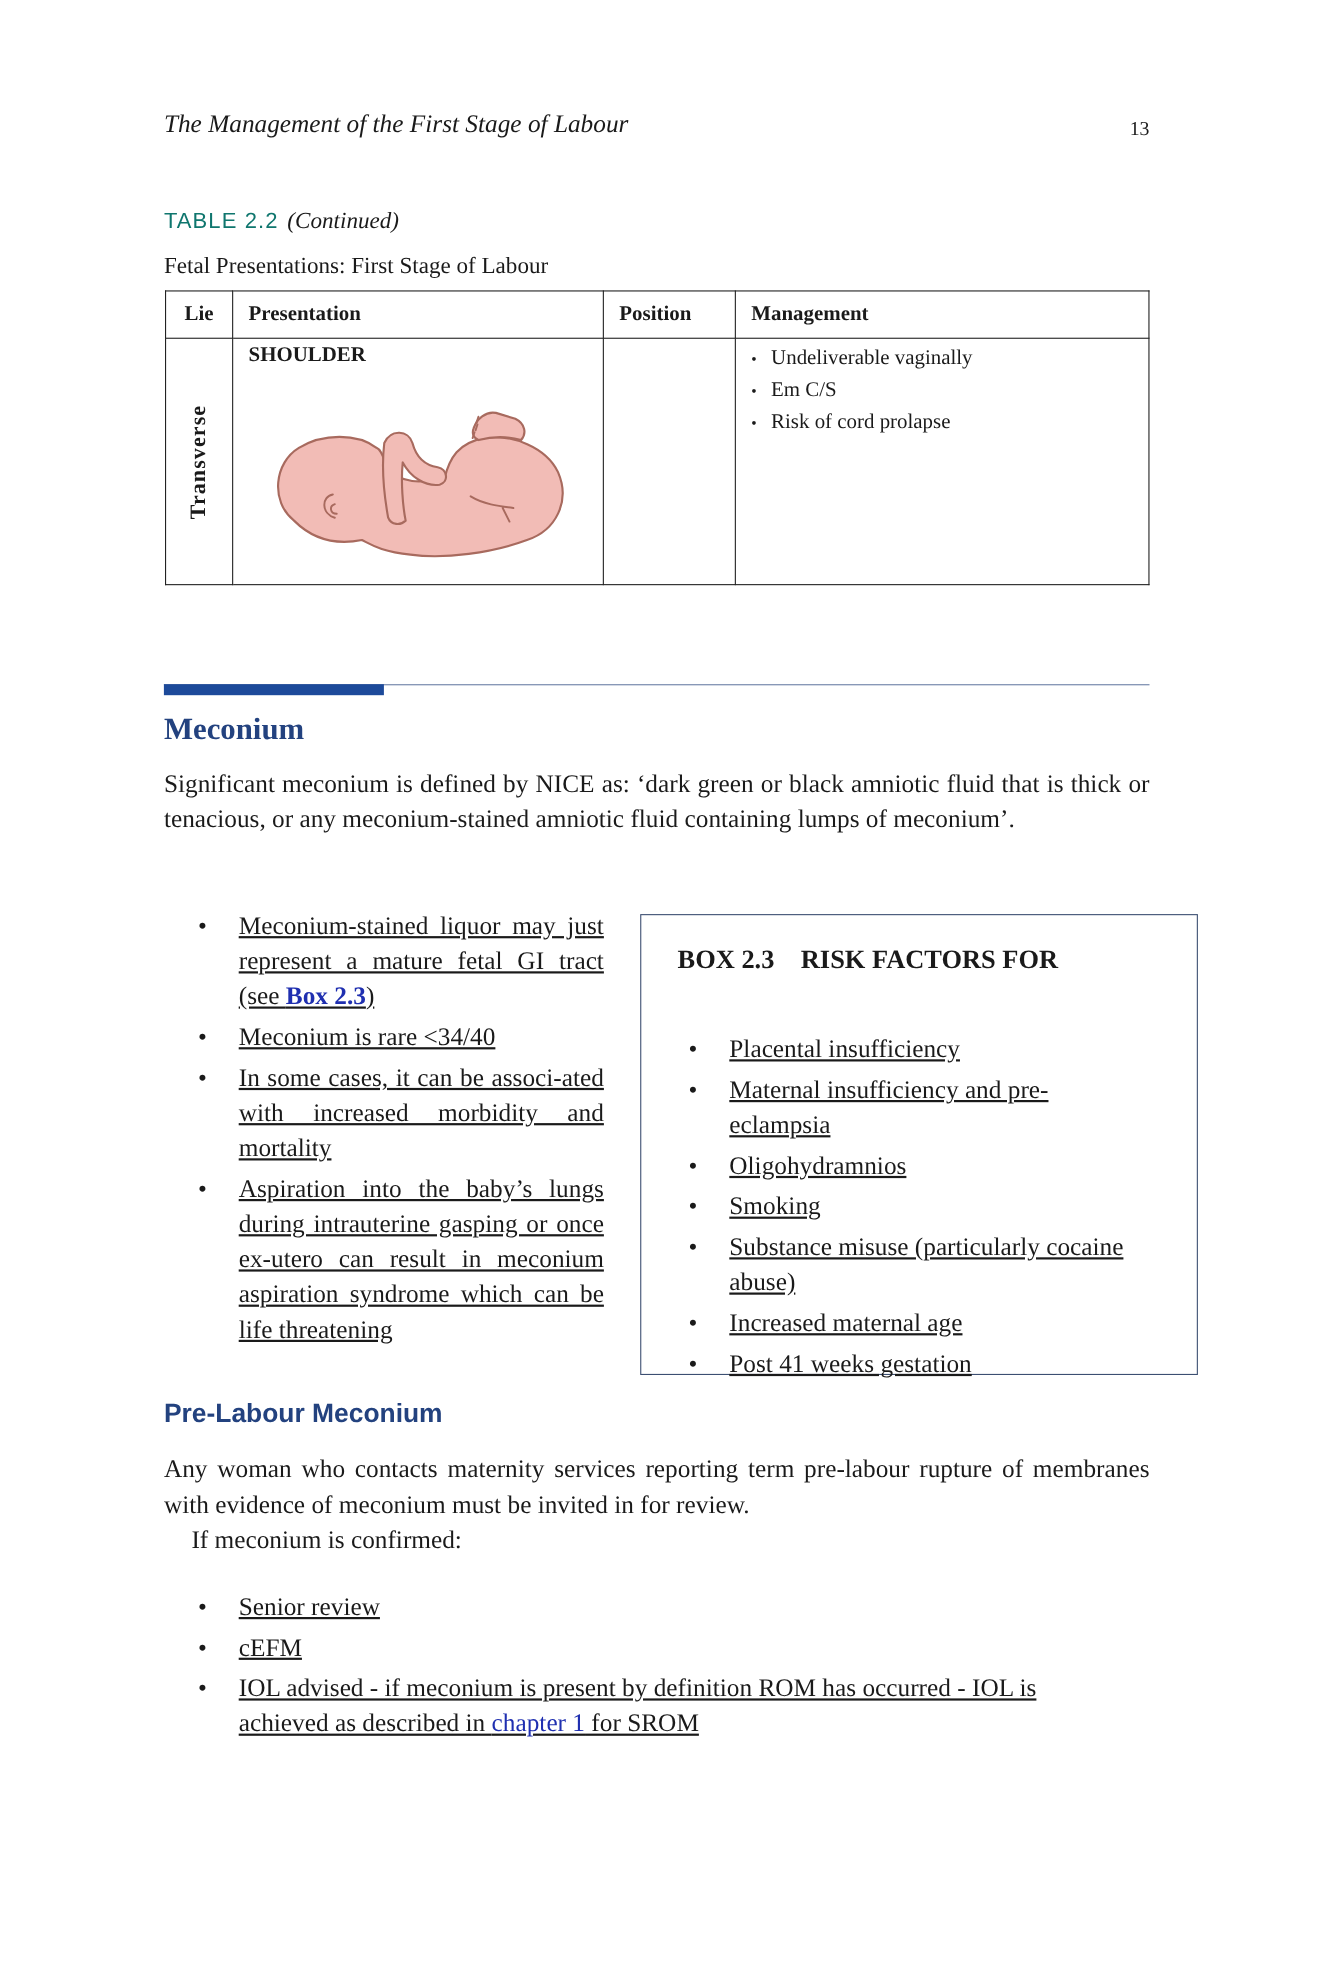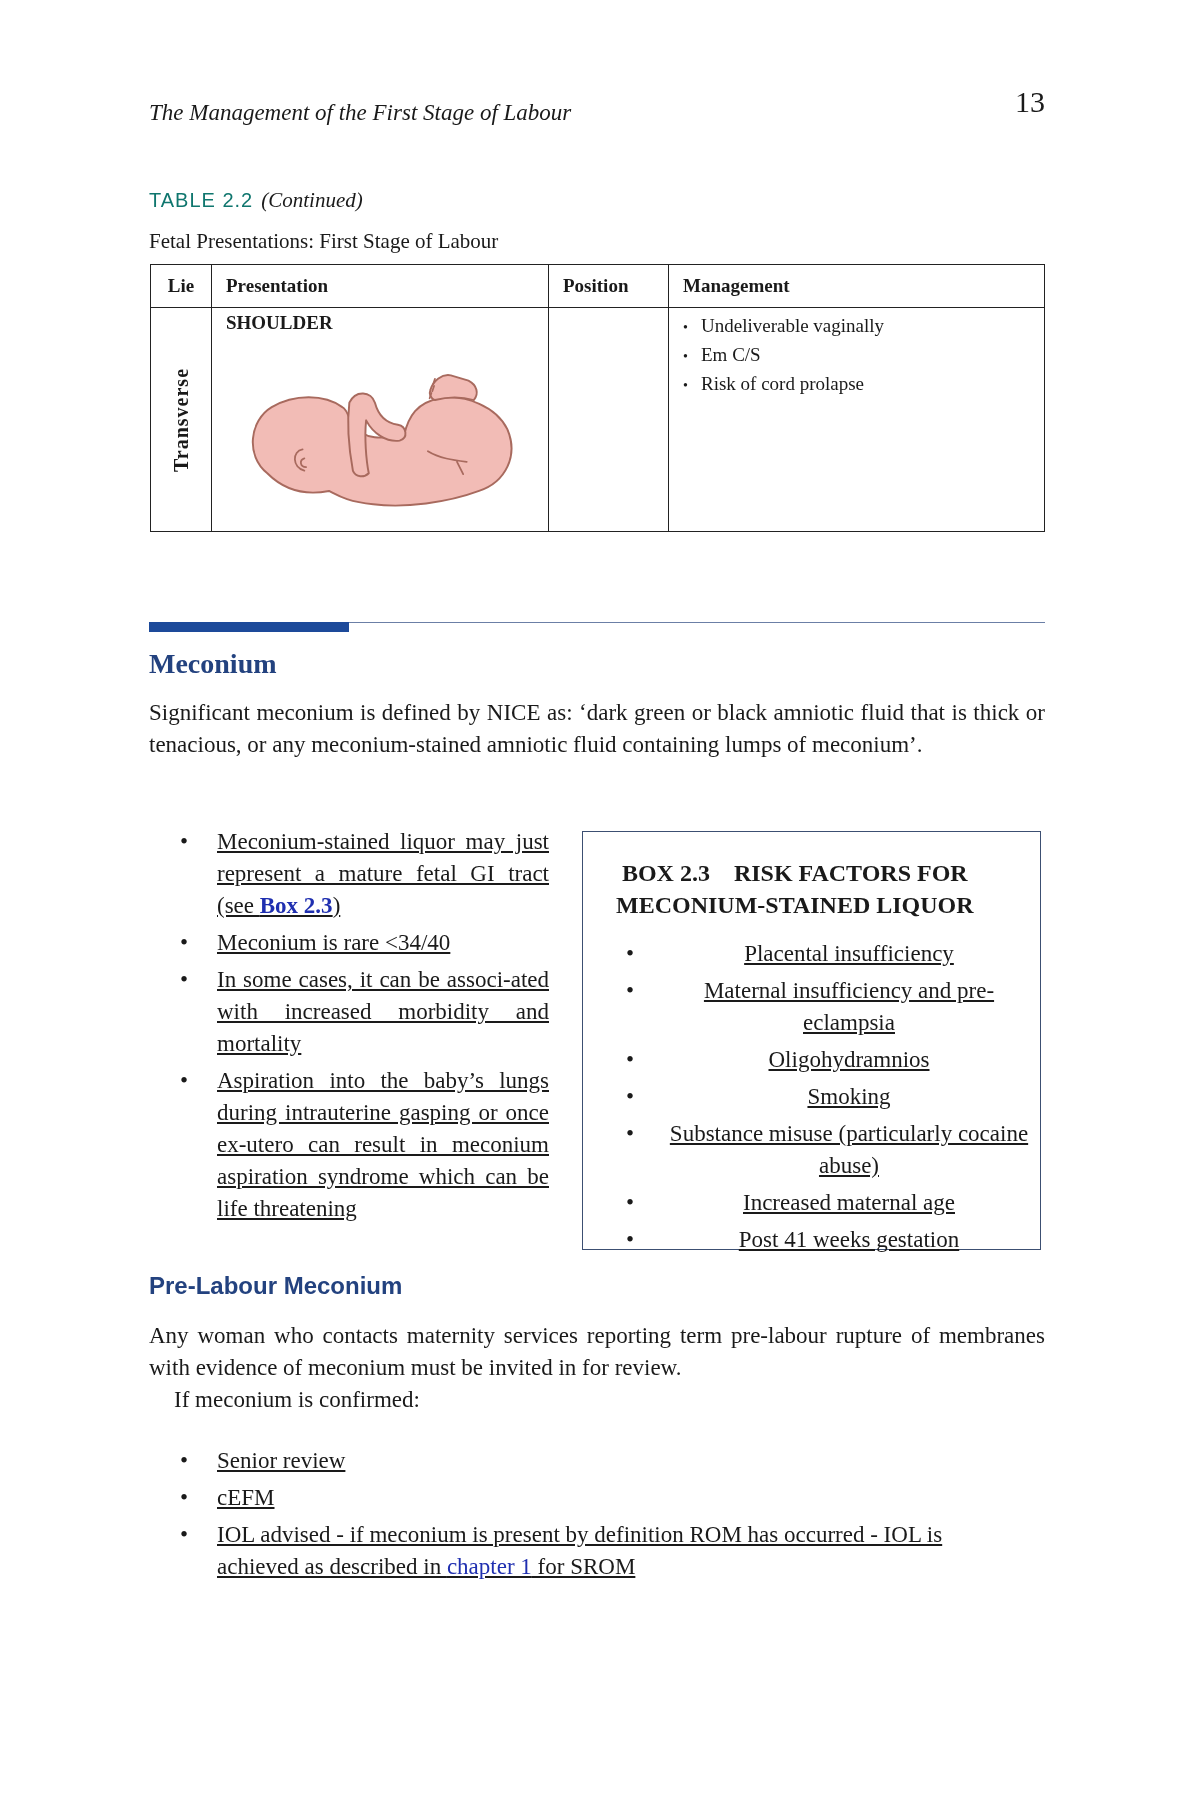--- a/index.html
+++ b/index.html
@@ -1,20 +1,20 @@
 <!DOCTYPE html>
 <html><head>
 <meta charset="utf-8">
 <style>
   html, body { margin:0; padding:0; background:#ffffff; }
   body { width:1200px; height:1800px; position:relative; overflow:hidden;
          font-family:"Liberation Serif", "DejaVu Serif", serif; color:#1a1a1a; }
   .abs { position:absolute; }
   .running-head { left:149px; top:100px; font-style:italic; font-size:23px; }
-  .page-no { right:155px; top:85px; font-size:30px; }
+  .page-no { right:155px; top:107px; font-size:18px; }
   .table-label { left:149px; top:188px; font-size:21px; }
   .table-label .num { font-family:"Liberation Sans", "DejaVu Sans", sans-serif; color:#0f766e; letter-spacing:1px; font-size:20px; }
   .table-label .cont { font-style:italic; margin-left:8px; }
   .table-caption { left:149px; top:229px; font-size:21px; }
 
   table.fetal { position:absolute; left:150px; top:264px; width:895px; height:268px;
                 border-collapse:collapse; font-size:19px; }
   table.fetal th, table.fetal td { border:1px solid #222; vertical-align:top; padding:0; }
   table.fetal th { height:42px; vertical-align:middle; text-align:left; font-weight:bold; padding-left:14px; }
   table.fetal th.lie { padding-left:0; text-align:center; width:60px; }
@@ -33,21 +33,21 @@
   .h-meconium { left:149px; top:648px; font-size:28px; font-weight:bold; color:#23427f; }
   .para { left:149px; width:896px; font-size:23px; line-height:32px; text-align:justify; }
 
   ul.bul { position:absolute; list-style:none; margin:0; padding:0; font-size:23px; line-height:32px; }
   ul.bul li { position:relative; padding-left:68px; margin-bottom:5px;text-decoration:underline; }
   ul.bul li::before { content:"•"; position:absolute; left:31px; top:0; }
   .left-list { left:149px; top:826px; width:400px; text-align:justify; }
   .link { color:#1f2fb0; }
   .link-bold { color:#1f2fb0; font-weight:bold; }
 
-  .box { left:582px; top:831px; width:459px; height:419px; border:1px solid #3c4f72; box-sizing:border-box;text-align:center; }
+  .box { left:582px; top:831px; width:507px; height:419px; border:1px solid #3c4f72; box-sizing:border-box; }
   .box-title { position:absolute; left:33px; top:25px; font-weight:bold; font-size:24px; line-height:32px; }
   .box-list { left:12px; top:106px; width:440px; }
   .box-list li { padding-left:100px; }
   .box-list li::before { left:65px; }
 
   .h-prelabour { left:149px; top:1272px; font-family:"Liberation Sans", "DejaVu Sans", sans-serif;
                  font-size:24px; font-weight:bold; color:#23427f; }
   .lower-list { left:149px; top:1445px; width:880px; }
 </style>
 </head>
@@ -111,21 +111,20 @@
 <ul class="bul left-list">
   <li><span>Meconium-stained liquor may just represent a mature fetal GI tract (see </span><span class="link-bold">Box 2.3</span><span>)</span></li>
   <li>Meconium is rare &lt;34/40</li>
   <li>In some cases, it can be associ-ated with increased morbidity and mortality</li>
   <li>Aspiration into the baby’s lungs during intrauterine gasping or once ex-utero can result in meconium aspiration syndrome which can be life threatening</li>
 </ul>
 
 <div class="abs box">
   <div class="box-title">
     <div style="white-space:pre;">BOX 2.3    RISK FACTORS FOR</div>
-    <div>MECONIUM-STAINED LIQUOR</div>
   </div>
   <ul class="bul box-list">
     <li>Placental insufficiency</li>
     <li>Maternal insufficiency and pre-eclampsia</li>
     <li>Oligohydramnios</li>
     <li>Smoking</li>
     <li>Substance misuse (particularly cocaine abuse)</li>
     <li>Increased maternal age</li>
     <li>Post 41 weeks gestation</li>
   </ul>

